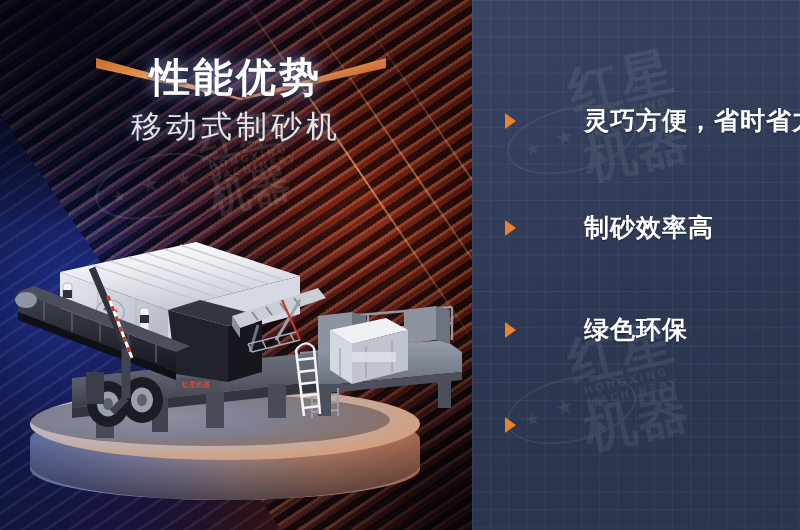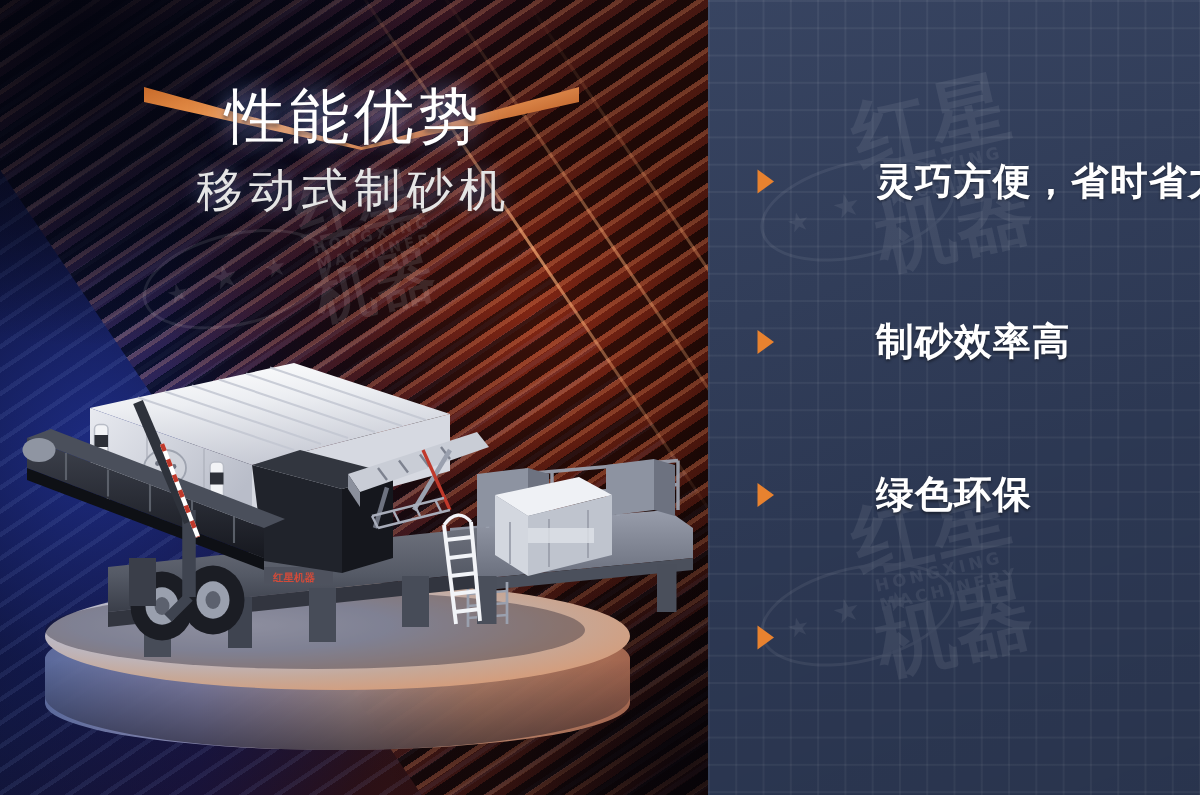--- a/index.html
+++ b/index.html
@@ -93,21 +93,21 @@
   .wm-ell { position:absolute; border:2.5px solid rgba(255,255,255,.75); border-radius:50%; }
   .wm-star { position:absolute; color:rgba(255,255,255,.8); }
   .wm-cn { position:absolute; font-weight:700; color:rgba(255,255,255,.85); letter-spacing:1px; }
   .wm-en { position:absolute; font-weight:700; color:rgba(255,255,255,.8); letter-spacing:2.4px; }
 
   
   #title-block { position:absolute; left:0; top:22px; width:472px; height:120px; }
   .chev { position:absolute; left:96px; top:34px; width:290px; height:44px; }
   #main-title {
     position:absolute; left:0; top:28px; width:472px; text-align:center;
-    font-size:40px; font-weight:400; color:#ffffff; letter-spacing:3px;
+    font-size:40px; font-weight:700; color:#ffffff; letter-spacing:3px;
     text-shadow:0 0 14px rgba(160,185,255,.55), 0 0 26px rgba(120,150,255,.35), 0 2px 3px rgba(0,0,0,.6);
     font-family:"DejaVu Sans","Liberation Sans",sans-serif;
   }
   #sub-title {
     position:absolute; left:0; top:84px; width:472px; text-align:center;
     font-size:31px; font-weight:400; color:#e5e5e5; letter-spacing:4px;
     text-shadow:0 0 12px rgba(150,175,255,.5), 0 2px 3px rgba(0,0,0,.55);
   }
 
   

